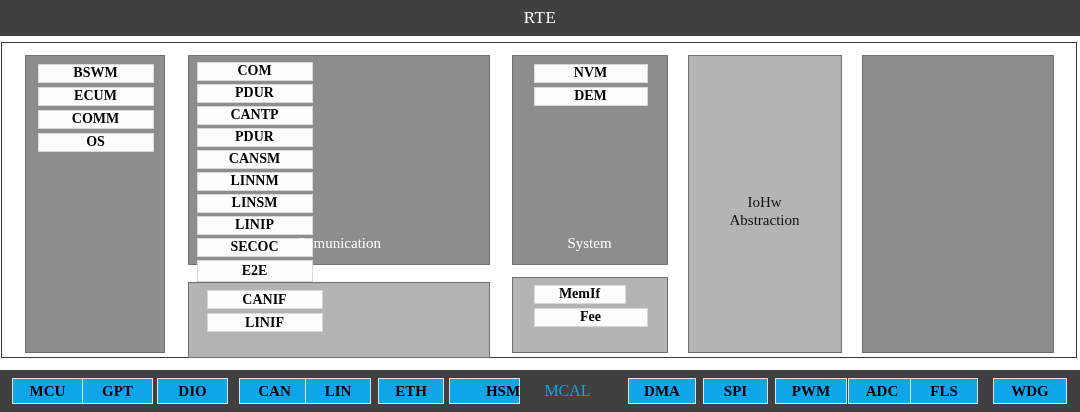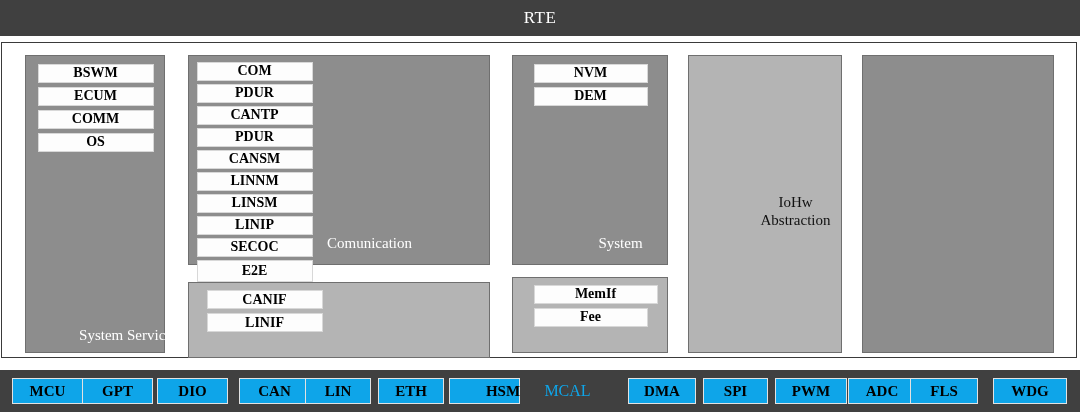--- a/index.html
+++ b/index.html
@@ -74,21 +74,20 @@
 
   
   .caption {
     position: absolute;
     width: 100%;
     left: 0;
     text-align: center;
     font-size: 15px;
     white-space: pre-line;
     line-height: 1.25;
-    padding-left: 31px;
   }
   .caption.white { color: #ffffff; }
   .caption.black { color: #111111; }
 
   
   .mcal-bar {
     position: absolute;
     left: 0;
     top: 370px;
     width: 1080px;
@@ -132,21 +131,20 @@
     <span>RTE</span>
   </div>
 
   <div class="bsw-panel">
     <div id="columns-host">
         <div class="block dark" style="left: 22.5px; top: 11.5px; width: 140px; height: 298px;">
           <div class="chip" style="left: 12px; top: 8px; width: 116px; height: 19px;">BSWM</div>
           <div class="chip" style="left: 12px; top: 31px; width: 116px; height: 19px;">ECUM</div>
           <div class="chip" style="left: 12px; top: 54px; width: 116px; height: 19px;">COMM</div>
           <div class="chip" style="left: 12px; top: 77px; width: 116px; height: 19px;">OS</div>
-          <div class="caption white" style="top: 270px;">System Service</div>
         </div>
         <div class="block dark" style="left: 185.5px; top: 11.5px; width: 302px; height: 210px;">
           <div class="chip" style="left: 8px; top: 6px; width: 116px; height: 19px; text-align: right;">COM</div>
           <div class="chip" style="left: 8px; top: 28px; width: 116px; height: 19px;">PDUR</div>
           <div class="chip" style="left: 8px; top: 50px; width: 116px; height: 19px;">CANTP</div>
           <div class="chip" style="left: 8px; top: 72px; width: 116px; height: 19px;">PDUR</div>
           <div class="chip" style="left: 8px; top: 94px; width: 116px; height: 19px;">CANSM</div>
           <div class="chip" style="left: 8px; top: 116px; width: 116px; height: 19px;">LINNM</div>
           <div class="chip" style="left: 8px; top: 138px; width: 116px; height: 19px;">LINSM</div>
           <div class="chip" style="left: 8px; top: 160px; width: 116px; height: 19px;">LINIP</div>
@@ -157,21 +155,21 @@
         <div class="block light" style="left: 185.5px; top: 239px; width: 302px; height: 76px;">
           <div class="chip" style="left: 18px; top: 7px; width: 116px; height: 19px;">CANIF</div>
           <div class="chip" style="left: 18px; top: 30px; width: 116px; height: 19px;">LINIF</div>
         </div>
         <div class="block dark" style="left: 509.5px; top: 11.5px; width: 156px; height: 210px;">
           <div class="chip" style="left: 21px; top: 8px; width: 114px; height: 19px;">NVM</div>
           <div class="chip" style="left: 21px; top: 31px; width: 114px; height: 19px;">DEM</div>
           <div class="caption white" style="top: 178px;">System</div>
         </div>
         <div class="block light" style="left: 509.5px; top: 233.5px; width: 156px; height: 76px;">
-          <div class="chip" style="left: 21px; top: 7px; width: 124px; height: 19px;">MemIf</div>
+          <div class="chip" style="left: 21px; top: 7px; width: 92px; height: 19px;">MemIf</div>
           <div class="chip" style="left: 21px; top: 30px; width: 114px; height: 19px;">Fee</div>
         </div>
         <div class="block light" style="left: 685.5px; top: 11.5px; width: 154px; height: 298px;">
           <div class="caption black" style="top: 137px;">IoHw
 Abstraction</div>
         </div>
         <div class="block dark" style="left: 859.5px; top: 11.5px; width: 192px; height: 298px;">
           <div class="caption white" style="top: 316px;">ComplexDrive</div>
         </div>
       </div>

